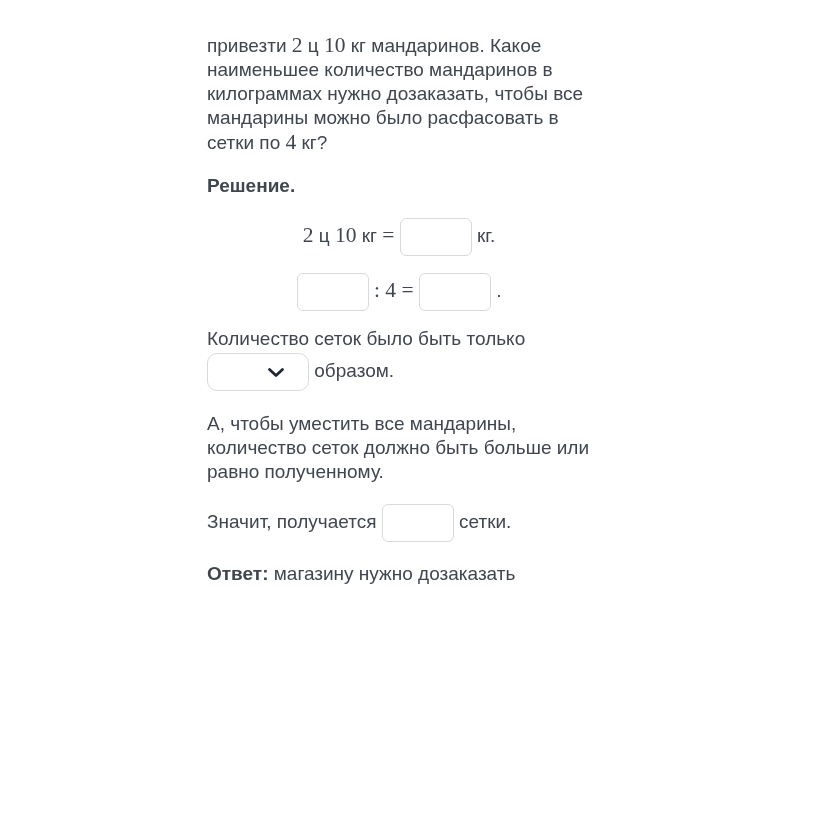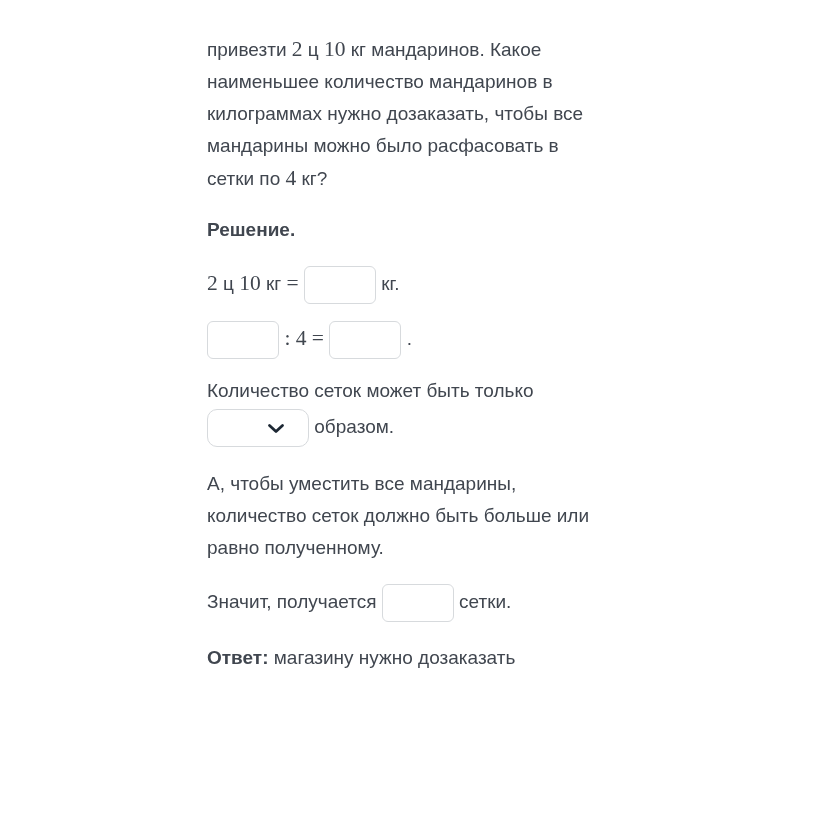--- a/index.html
+++ b/index.html
@@ -17,24 +17,25 @@
   }
   .content {
     position: absolute;
     left: 207px;
     top: 33px;
     width: 384px;
   }
   p.line {
     margin: 0 0 19px 0;
     font-size: 19px;
-    line-height: 32px;
+    line-height: 24px;
   }
   p.equation {
     margin: 3px 0 15px 0;
+    text-align: center;
   }
   .t {
     font-size: 19px;
   }
   .math {
     font-family: "Liberation Serif", "DejaVu Serif", serif;
     font-size: 21.5px;
   }
   .bold {
     font-weight: bold;
@@ -69,19 +70,19 @@
   }
 </style>
 </head>
 <body>
 
 <div class="content">
     <p class="line"><span class="t">привезти </span><span class="math">2</span><span class="t"> ц </span><span class="math">10</span><span class="t"> кг мандаринов. Какое наименьшее количество мандаринов в килограммах нужно дозаказать, чтобы все мандарины можно было расфасовать в сетки по </span><span class="math">4</span><span class="t"> кг?</span></p>
     <p class="line"><span class="bold">Решение.</span></p>
     <p class="line equation"><span class="math">2</span><span class="t"> ц </span><span class="math">10</span><span class="t"> кг </span><span class="math">= </span><span class="input-box"></span><span class="t"> кг.</span></p>
     <p class="line equation"><span class="input-box"></span><span class="math"> : 4 = </span><span class="input-box"></span><span class="t"> .</span></p>
-    <p class="line"><span class="t">Количество сеток может быть только </span><span class="select-box"><svg class="chevron" width="24" height="24" viewBox="0 0 24 24">
+    <p class="line"><span class="t">Количество сеток было быть только </span><span class="select-box"><svg class="chevron" width="24" height="24" viewBox="0 0 24 24">
           <path d="M5.5 9.5l6.5 6 6.5-6" fill="none" stroke="#1d2834" stroke-width="2.8" stroke-linecap="round" stroke-linejoin="round"></path>
         </svg></span><span class="t"> образом.</span></p>
     <p class="line"><span class="t">А, чтобы уместить все мандарины, количество сеток должно быть больше или равно полученному.</span></p>
     <p class="line"><span class="t">Значит, получается </span><span class="input-box"></span><span class="t"> сетки.</span></p>
     <p class="line"><span class="bold">Ответ:</span><span class="t"> магазину нужно дозаказать </span></p>
   </div>
 
 </body></html>

